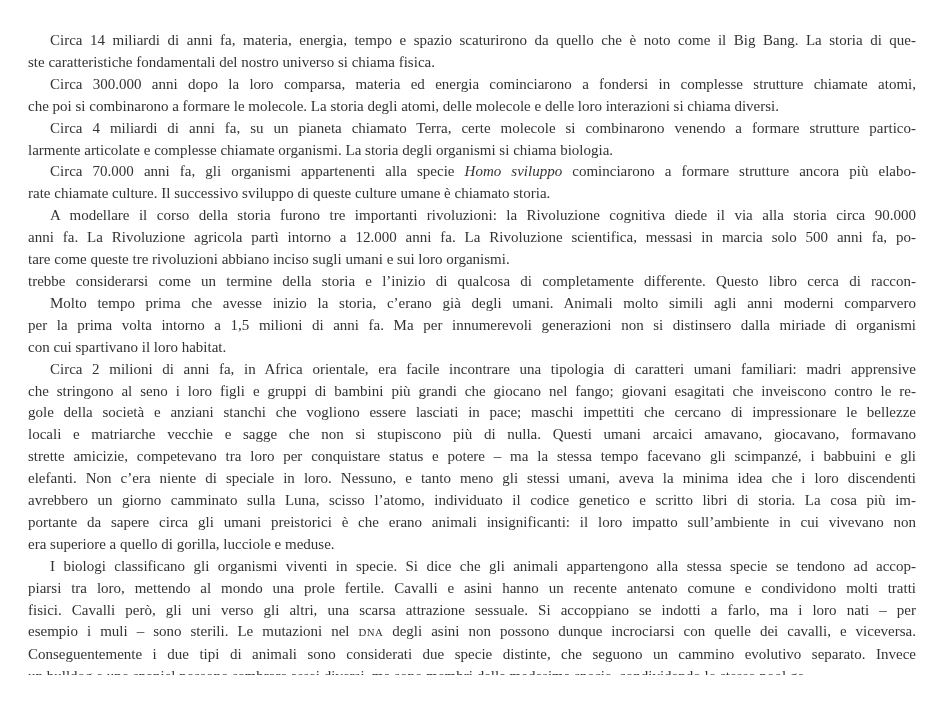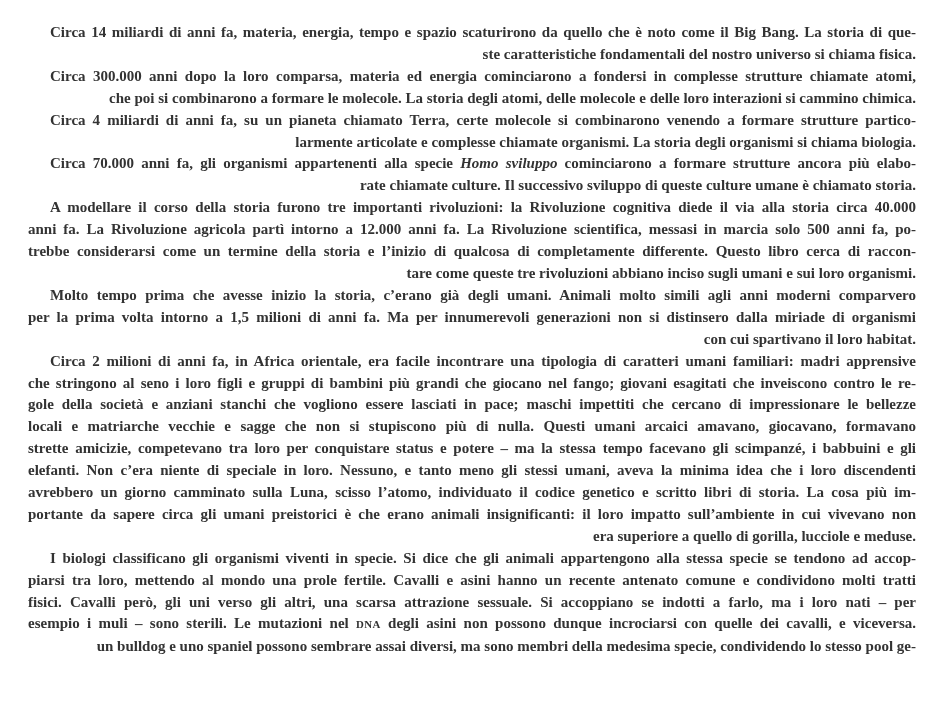--- a/index.html
+++ b/index.html
@@ -7,83 +7,83 @@
     padding: 0;
     background: #ffffff;
   }
   .page {
     position: relative;
     width: 944px;
     height: 675px;
     background: #ffffff;
     overflow: hidden;
     box-sizing: border-box;
-    padding: 22px 28px 0 28px;
-    font-weight: bold;
+    padding: 30px 28px 0 28px;
   }
   .text-body {
     font-family: "Liberation Serif", "DejaVu Serif", serif;
     font-size: 15px;
     line-height: 21.9px;
     color: #333333;
     width: 888px;
   }
   .line {
     white-space: nowrap;
     overflow: visible;
   }
   
   .line.jl {
     text-align: justify;
     text-align-last: justify;
     word-spacing: -0.8px;
   }
   
   .line.last {
-    text-align: right;
+    text-align: left;
   }
   .line.first {
     padding-left: 22px;
   }
   .line i {
     font-style: italic;
   }
   .line .sc {
     font-size: 0.72em;
     letter-spacing: 0.4px;
   }
 </style>
 </head>
 <body>
 
 <div class="page">
   <div id="text-body" class="text-body">
       <div class="line jl first">Circa 14 miliardi di anni fa, materia, energia, tempo e spazio scaturirono da quello che è noto come il Big Bang. La storia di que-</div>
       <div class="line last">ste caratteristiche fondamentali del nostro universo si chiama fisica.</div>
       <div class="line jl first">Circa 300.000 anni dopo la loro comparsa, materia ed energia cominciarono a fondersi in complesse strutture chiamate atomi,</div>
-      <div class="line last">che poi si combinarono a formare le molecole. La storia degli atomi, delle molecole e delle loro interazioni si cammino chimica.</div>
+      <div class="line last">che poi si combinarono a formare le molecole. La storia degli atomi, delle molecole e delle loro interazioni si chiama diversi.</div>
       <div class="line jl first">Circa 4 miliardi di anni fa, su un pianeta chiamato Terra, certe molecole si combinarono venendo a formare strutture partico-</div>
       <div class="line last">larmente articolate e complesse chiamate organismi. La storia degli organismi si chiama biologia.</div>
       <div class="line jl first">Circa 70.000 anni fa, gli organismi appartenenti alla specie <i>Homo sviluppo</i> cominciarono a formare strutture ancora più elabo-</div>
       <div class="line last">rate chiamate culture. Il successivo sviluppo di queste culture umane è chiamato storia.</div>
-      <div class="line jl first">A modellare il corso della storia furono tre importanti rivoluzioni: la Rivoluzione cognitiva diede il via alla storia circa 40.000</div>
+      <div class="line jl first">A modellare il corso della storia furono tre importanti rivoluzioni: la Rivoluzione cognitiva diede il via alla storia circa 90.000</div>
       <div class="line jl">anni fa. La Rivoluzione agricola partì intorno a 12.000 anni fa. La Rivoluzione scientifica, messasi in marcia solo 500 anni fa, po-</div>
+      <div class="line last">tare come queste tre rivoluzioni abbiano inciso sugli umani e sui loro organismi.</div>
       <div class="line jl">trebbe considerarsi come un termine della storia e l’inizio di qualcosa di completamente differente. Questo libro cerca di raccon-</div>
-      <div class="line last">tare come queste tre rivoluzioni abbiano inciso sugli umani e sui loro organismi.</div>
       <div class="line jl first">Molto tempo prima che avesse inizio la storia, c’erano già degli umani. Animali molto simili agli anni moderni comparvero</div>
       <div class="line jl">per la prima volta intorno a 1,5 milioni di anni fa. Ma per innumerevoli generazioni non si distinsero dalla miriade di organismi</div>
       <div class="line last">con cui spartivano il loro habitat.</div>
       <div class="line jl first">Circa 2 milioni di anni fa, in Africa orientale, era facile incontrare una tipologia di caratteri umani familiari: madri apprensive</div>
       <div class="line jl">che stringono al seno i loro figli e gruppi di bambini più grandi che giocano nel fango; giovani esagitati che inveiscono contro le re-</div>
       <div class="line jl">gole della società e anziani stanchi che vogliono essere lasciati in pace; maschi impettiti che cercano di impressionare le bellezze</div>
       <div class="line jl">locali e matriarche vecchie e sagge che non si stupiscono più di nulla. Questi umani arcaici amavano, giocavano, formavano</div>
       <div class="line jl">strette amicizie, competevano tra loro per conquistare status e potere – ma la stessa tempo facevano gli scimpanzé, i babbuini e gli</div>
       <div class="line jl">elefanti. Non c’era niente di speciale in loro. Nessuno, e tanto meno gli stessi umani, aveva la minima idea che i loro discendenti</div>
       <div class="line jl">avrebbero un giorno camminato sulla Luna, scisso l’atomo, individuato il codice genetico e scritto libri di storia. La cosa più im-</div>
       <div class="line jl">portante da sapere circa gli umani preistorici è che erano animali insignificanti: il loro impatto sull’ambiente in cui vivevano non</div>
       <div class="line last">era superiore a quello di gorilla, lucciole e meduse.</div>
       <div class="line jl first">I biologi classificano gli organismi viventi in specie. Si dice che gli animali appartengono alla stessa specie se tendono ad accop-</div>
       <div class="line jl">piarsi tra loro, mettendo al mondo una prole fertile. Cavalli e asini hanno un recente antenato comune e condividono molti tratti</div>
       <div class="line jl">fisici. Cavalli però, gli uni verso gli altri, una scarsa attrazione sessuale. Si accoppiano se indotti a farlo, ma i loro nati – per</div>
       <div class="line jl">esempio i muli – sono sterili. Le mutazioni nel <span class="sc">DNA</span> degli asini non possono dunque incrociarsi con quelle dei cavalli, e viceversa.</div>
+      <div class="line jl">Conseguentemente i due tipi di animali sono considerati due specie distinte, che seguono un cammino evolutivo separato. Invece</div>
       <div class="line last">un bulldog e uno spaniel possono sembrare assai diversi, ma sono membri della medesima specie, condividendo lo stesso pool ge-</div>
     </div>
 </div>
 
 </body></html>

